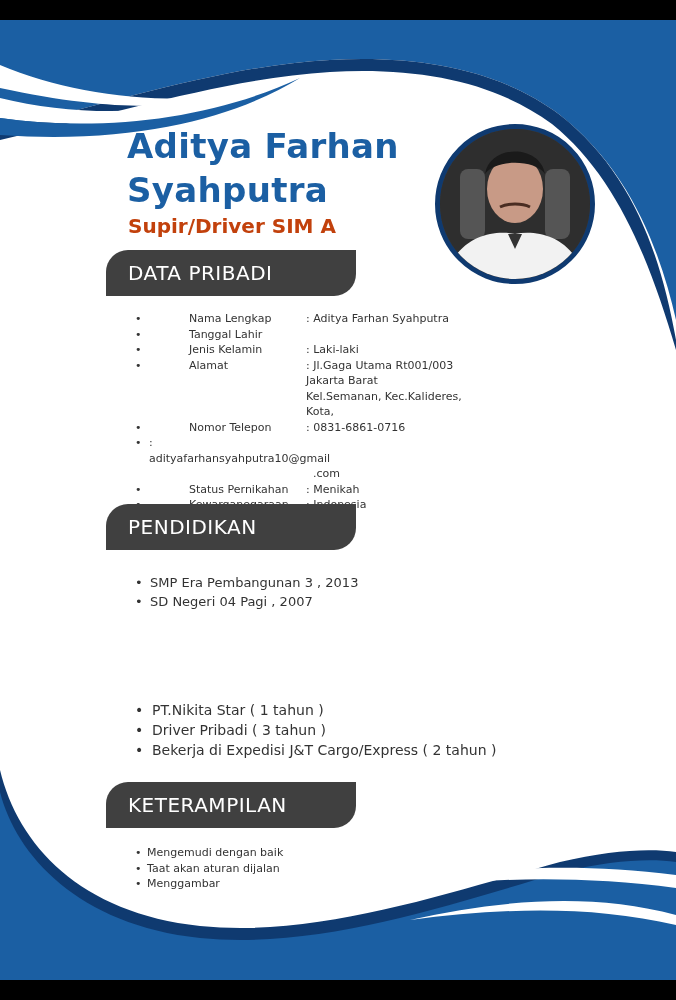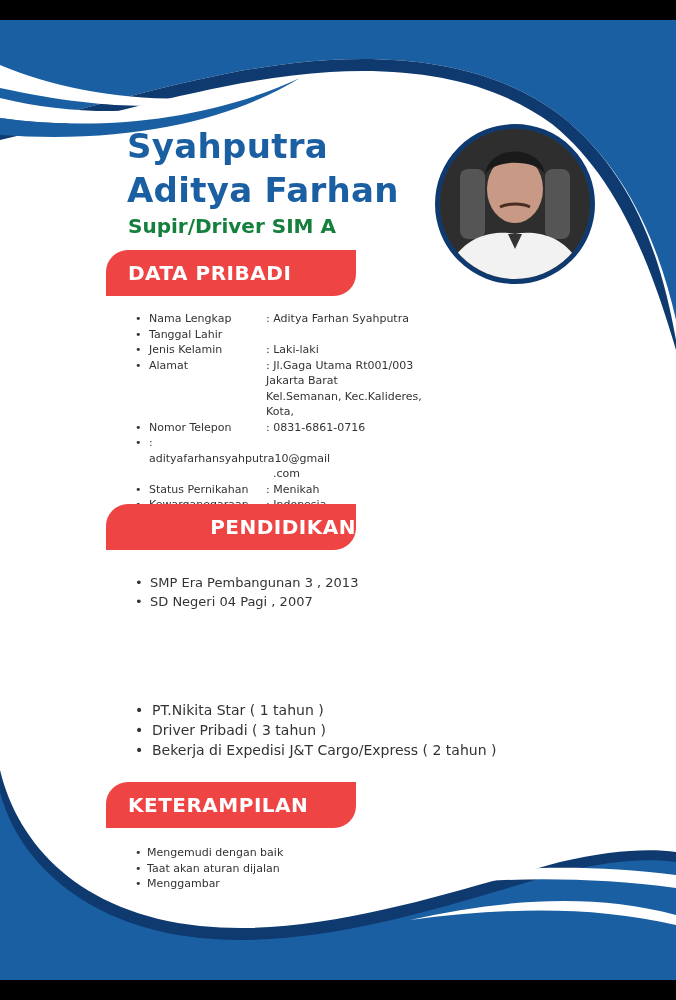--- a/index.html
+++ b/index.html
@@ -1,27 +1,27 @@
 <!DOCTYPE html>
 <html><head>
 <meta charset="utf-8">
 <style>
   * { margin: 0; padding: 0; box-sizing: border-box; }
   html, body { width: 676px; height: 1000px; background: #000; overflow: hidden; }
   body { position: relative; font-family: "DejaVu Sans", sans-serif; }
   .page { position: absolute; left: 0; top: 20px; width: 676px; height: 960px; background: #fff; overflow: hidden; }
   .deco { position: absolute; left: 0; top: 0; width: 676px; height: 960px; }
   .name { position: absolute; left: 127px; top: 104px; color: #1b5fa3; font-weight: bold; font-size: 34px; line-height: 44px; letter-spacing: 0.3px; }
-  .role { position: absolute; left: 128px; top: 194px; color: #15803d; font-weight: bold; font-size: 20px; }
+  .role { position: absolute; left: 128px; top: 194px; color: #c2410c; font-weight: bold; font-size: 20px; }
   .photo { position: absolute; left: 435px; top: 104px; width: 160px; height: 160px; border-radius: 50%; border: 5px solid #0f3a70; overflow: hidden; background: #3a3a3a; }
-  .section-head { position: absolute; left: 106px; width: 250px; height: 46px; background: #ef4444; border-radius: 22px 0 22px 0; color: #fff; font-weight: bold; font-size: 20px; line-height: 46px; padding-left: 22px; letter-spacing: 0.5px; }
+  .section-head { position: absolute; left: 106px; width: 250px; height: 46px; background: #404040; border-radius: 22px 0 22px 0; color: #fff; font-weight: normal; font-size: 20px; line-height: 46px; padding-left: 22px; letter-spacing: 0.5px; }
   .pd-list { position: absolute; left: 135px; top: 291px; font-size: 11px; color: #333; line-height: 15.5px; }
   .pd-row { display: flex; }
   .pd-bullet { width: 14px; }
-  .pd-label { width: 117px; }
+  .pd-label { width: 117px; margin-left: 40px; }
   .pd-value { width: 185px; }
   .list { position: absolute; left: 135px; color: #333; }
   .list .item { display: flex; }
   .list .b { width: 15px; }
 </style>
 </head>
 <body>
 
 <div class="page">
   <svg class="deco" viewBox="0 0 676 960">
@@ -35,22 +35,22 @@
     <path d="M0,98 C100,112 210,100 300,58 C240,95 140,125 0,115 Z" fill="#1b5fa3"></path>
 
     <path d="M0,760 C20,830 80,900 200,915 C320,928 450,880 560,850 C610,838 650,835 676,840 V960 H0 Z" fill="#1b5fa3"></path>
     <path d="M0,750 C18,825 80,893 200,906 C320,918 450,872 560,842 C610,830 650,828 676,832 V842 C650,838 612,840 562,852 C452,884 320,930 200,918 C78,905 16,835 0,772 Z" fill="#0f3a70"></path>
 
     <path d="M290,885 C400,860 520,835 676,855 V868 C540,850 420,862 290,885 Z" fill="#ffffff"></path>
     <path d="M410,900 C500,880 590,872 676,895 V905 C590,885 500,888 410,900 Z" fill="#ffffff"></path>
   </svg>
 
   <div class="name">
+    <div>Aditya Farhan</div>
     <div>Syahputra</div>
-    <div>Aditya Farhan</div>
   </div>
   <div class="role">Supir/Driver SIM A</div>
 
   <div class="photo">
     <svg width="150" height="150" viewBox="0 0 150 150">
       <rect width="150" height="150" fill="#2e2e2e"></rect>
       <rect x="20" y="40" width="25" height="70" rx="8" fill="#555"></rect>
       <rect x="105" y="40" width="25" height="70" rx="8" fill="#555"></rect>
       <ellipse cx="75" cy="60" rx="28" ry="34" fill="#c89a86"></ellipse>
       <path d="M45,45 C50,15 100,15 105,45 C95,30 55,30 45,45 Z" fill="#1a1a1a"></path>
@@ -110,21 +110,21 @@
         <span class="pd-label">Status Pernikahan</span>
         <span class="pd-value">: Menikah</span>
       </div>
     <div class="pd-row">
         <span class="pd-bullet">•</span>
         <span class="pd-label">Kewarganegaraan</span>
         <span class="pd-value">: Indonesia</span>
       </div>
   </div>
 
-  <div class="section-head" style="top:484px;text-align:right;">PENDIDIKAN</div>
+  <div class="section-head" style="top:484px;">PENDIDIKAN</div>
   <div class="list" style="top:553px; font-size:13px; line-height:19px;">
     <div class="item">
         <span class="b">•</span>
         <span>SMP Era Pembangunan 3 , 2013</span>
       </div>
     <div class="item">
         <span class="b">•</span>
         <span>SD Negeri 04 Pagi , 2007</span>
       </div>
   </div>

